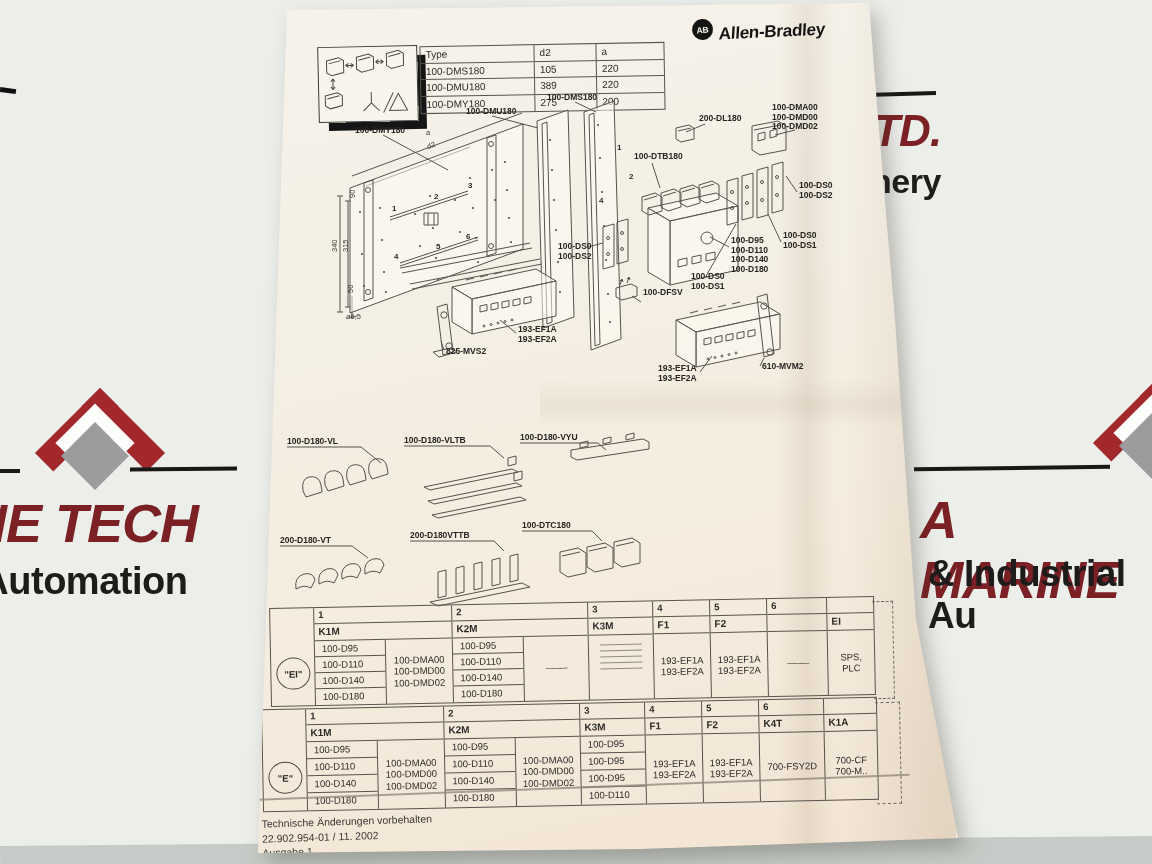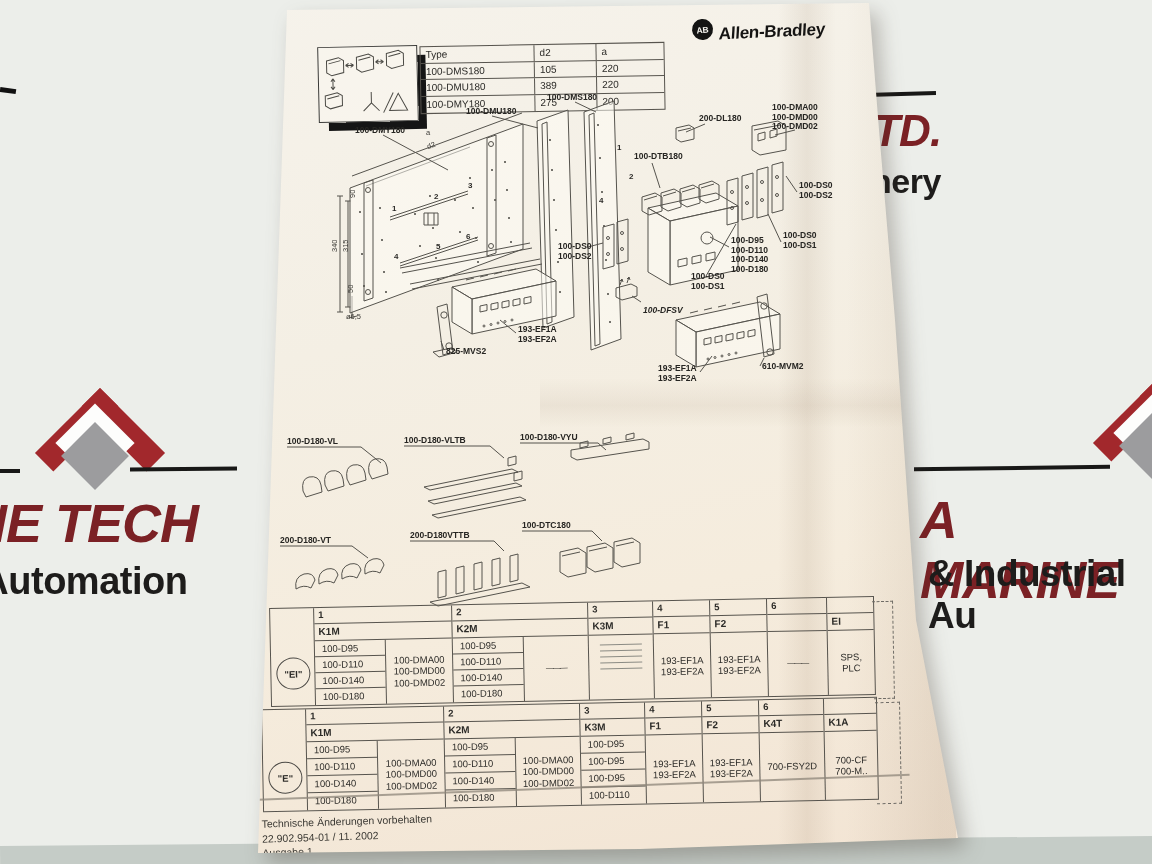--- a/index.html
+++ b/index.html
@@ -326,21 +326,21 @@
   <div class="abs dl" style="left:783px;top:231px;">100-DS0
 100-DS1</div>
   <div class="abs dl" style="left:731px;top:236px;">100-D95
 100-D110
 100-D140
 100-D180</div>
   <div class="abs dl" style="left:558px;top:242px;">100-DS0
 100-DS2</div>
   <div class="abs dl" style="left:691px;top:272px;">100-DS0
 100-DS1</div>
-  <div class="abs dl" style="left:643px;top:306px;font-style:italic;">100-DFSV</div>
+  <div class="abs dl" style="left:643px;top:288px;">100-DFSV</div>
   <div class="abs dl" style="left:518px;top:325px;">193-EF1A
 193-EF2A</div>
   <div class="abs dl" style="left:446px;top:347px;">825-MVS2</div>
   <div class="abs dl" style="left:658px;top:364px;">193-EF1A
 193-EF2A</div>
   <div class="abs dl" style="left:762px;top:362px;">610-MVM2</div>
 
   <div class="abs dim" style="left:426px;top:128px;">a</div>
   <div class="abs dim" style="left:427px;top:141px;transform:rotate(-20deg);">d2</div>
   <div class="abs dim rot90" style="left:330px;top:252px;">340</div>

